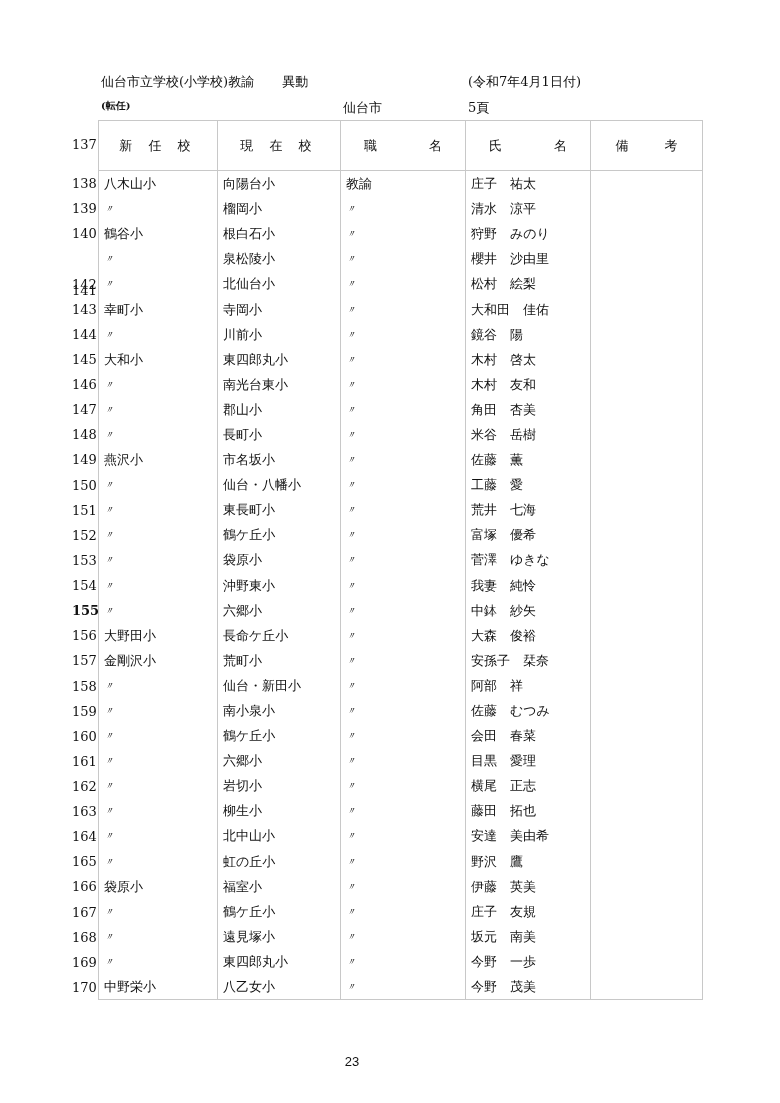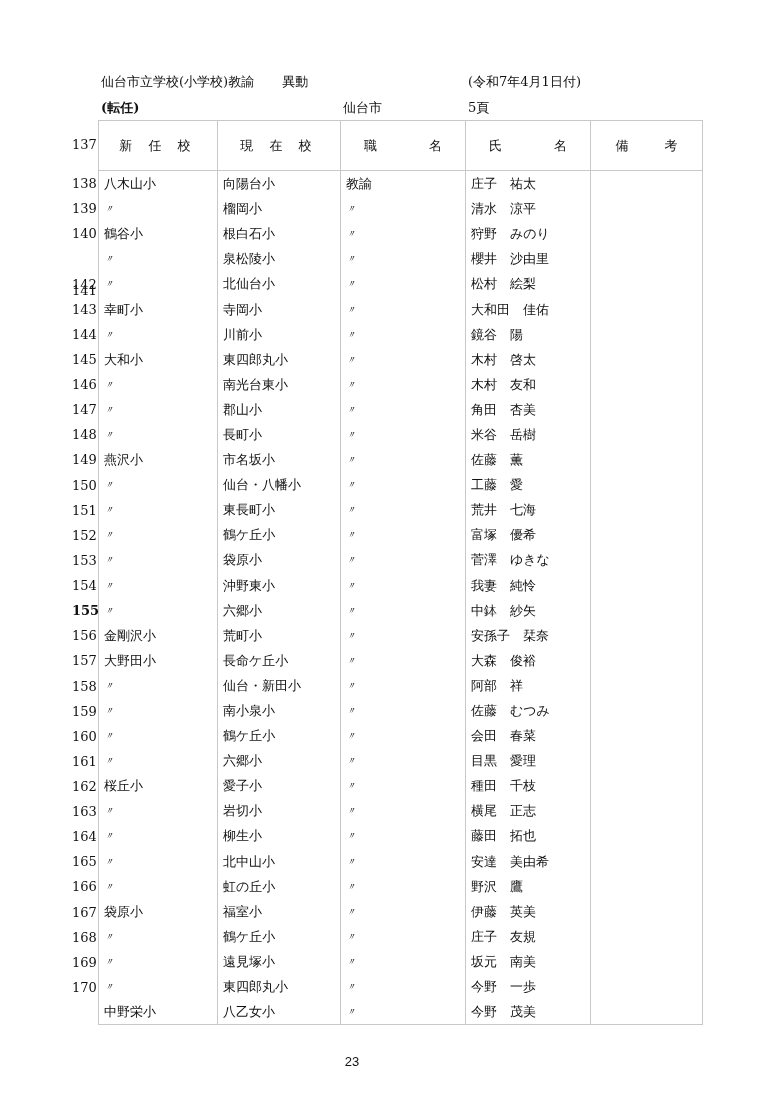--- a/index.html
+++ b/index.html
@@ -4,21 +4,21 @@
 <style>
   html, body { margin: 0; padding: 0; background: #ffffff; }
   body {
     width: 780px; height: 1103px; position: relative; overflow: hidden;
     font-family: "DejaVu Serif", "Liberation Serif", serif;
     color: #111;
   }
   .title { position: absolute; left: 101px; top: 73px; font-size: 13px; }
   .title .gap { display: inline-block; width: 28px; }
   .date { position: absolute; left: 468px; top: 73px; font-size: 13px; }
-  .sub-left { position: absolute; left: 101px; top: 99px; font-size: 13px; font-weight: bold; }
+  .sub-left { position: absolute; left: 101px; top: 99px; font-size: 10px; font-weight: bold; }
   .sub-city { position: absolute; left: 343px; top: 99px; font-size: 13px; }
   .sub-page { position: absolute; left: 468px; top: 99px; font-size: 13px; }
 
   table.list {
     position: absolute; left: 98px; top: 120px;
     border-collapse: collapse; table-layout: fixed;
     font-size: 13px;
   }
   table.list th, table.list td {
     border-left: 1px solid #c8c8c8;
@@ -228,34 +228,34 @@
         <td></td>
       </tr>
       <tr>
         <td class="ditto">〃</td>
         <td>六郷小</td>
         <td class="ditto">〃</td>
         <td>中鉢　紗矢</td>
         <td></td>
       </tr>
       <tr>
+        <td>大野田小</td>
+        <td>長命ケ丘小</td>
+        <td class="ditto">〃</td>
+        <td>大森　俊裕</td>
+        <td></td>
+      </tr>
+      <tr>
         <td>金剛沢小</td>
         <td>荒町小</td>
         <td class="ditto">〃</td>
         <td>安孫子　栞奈</td>
         <td></td>
       </tr>
       <tr>
-        <td>大野田小</td>
-        <td>長命ケ丘小</td>
-        <td class="ditto">〃</td>
-        <td>大森　俊裕</td>
-        <td></td>
-      </tr>
-      <tr>
         <td class="ditto">〃</td>
         <td>仙台・新田小</td>
         <td class="ditto">〃</td>
         <td>阿部　祥</td>
         <td></td>
       </tr>
       <tr>
         <td class="ditto">〃</td>
         <td>南小泉小</td>
         <td class="ditto">〃</td>
@@ -267,27 +267,20 @@
         <td>鶴ケ丘小</td>
         <td class="ditto">〃</td>
         <td>会田　春菜</td>
         <td></td>
       </tr>
       <tr>
         <td class="ditto">〃</td>
         <td>六郷小</td>
         <td class="ditto">〃</td>
         <td>目黒　愛理</td>
-        <td></td>
-      </tr>
-      <tr>
-        <td>桜丘小</td>
-        <td>愛子小</td>
-        <td class="ditto">〃</td>
-        <td>種田　千枝</td>
         <td></td>
       </tr>
       <tr>
         <td class="ditto">〃</td>
         <td>岩切小</td>
         <td class="ditto">〃</td>
         <td>横尾　正志</td>
         <td></td>
       </tr>
       <tr>

